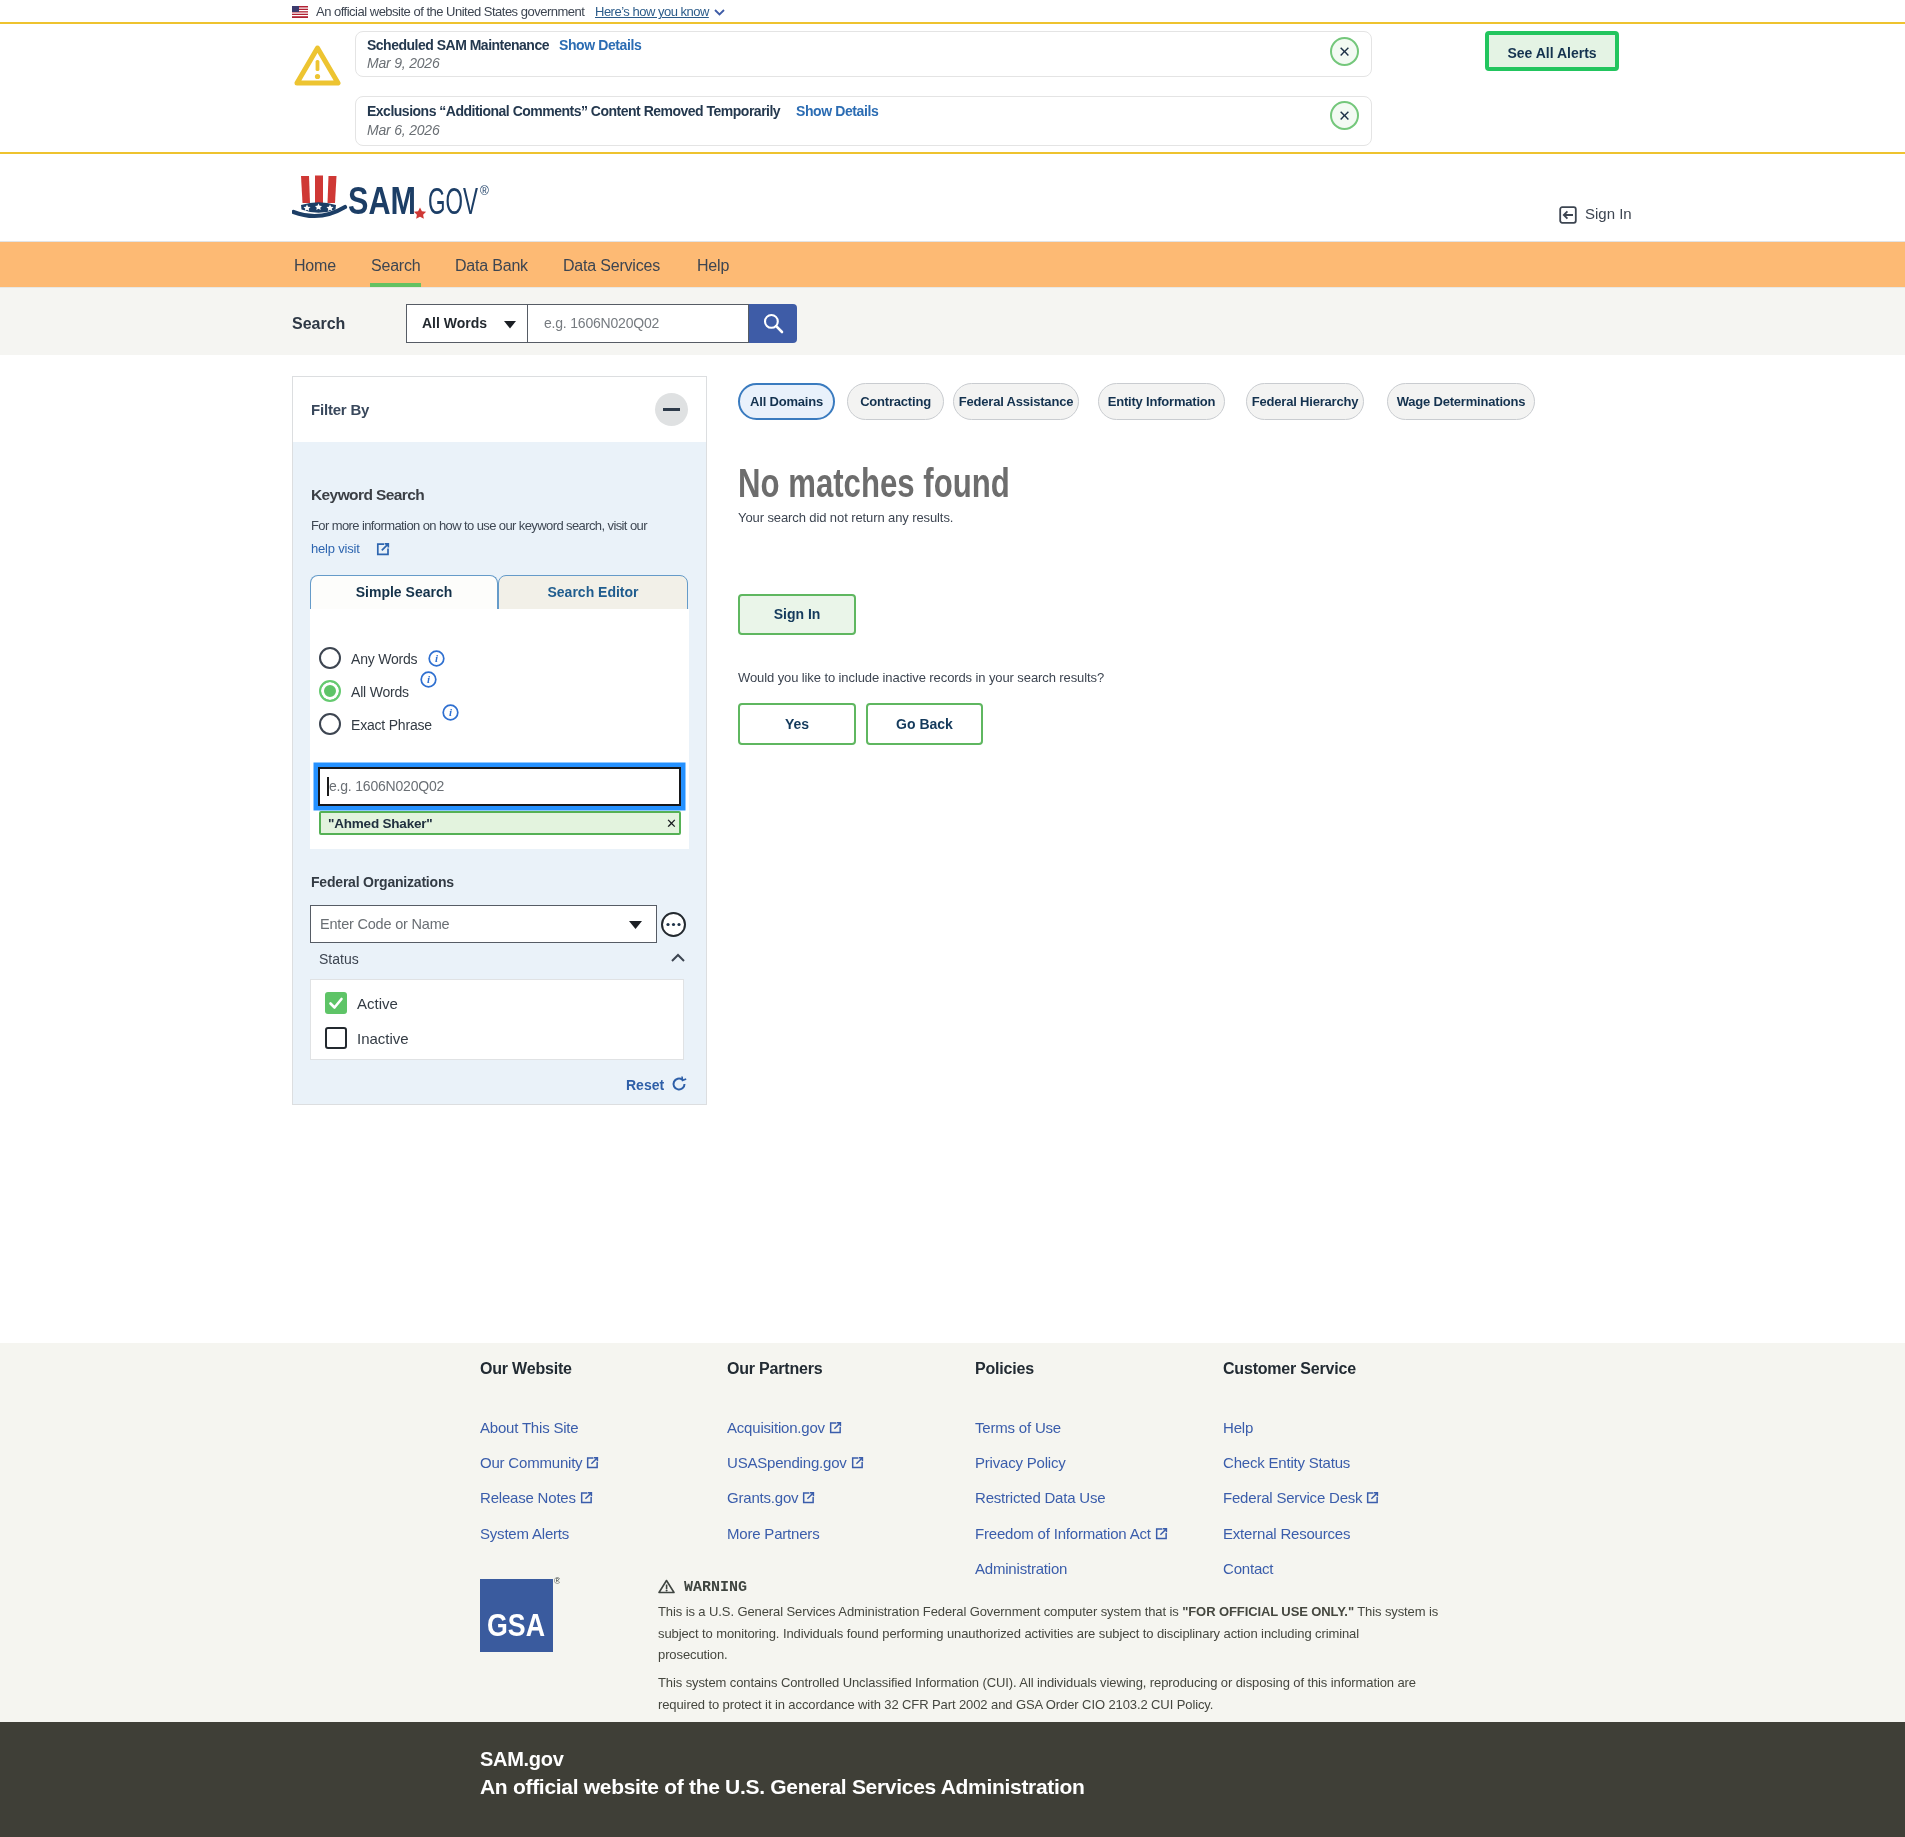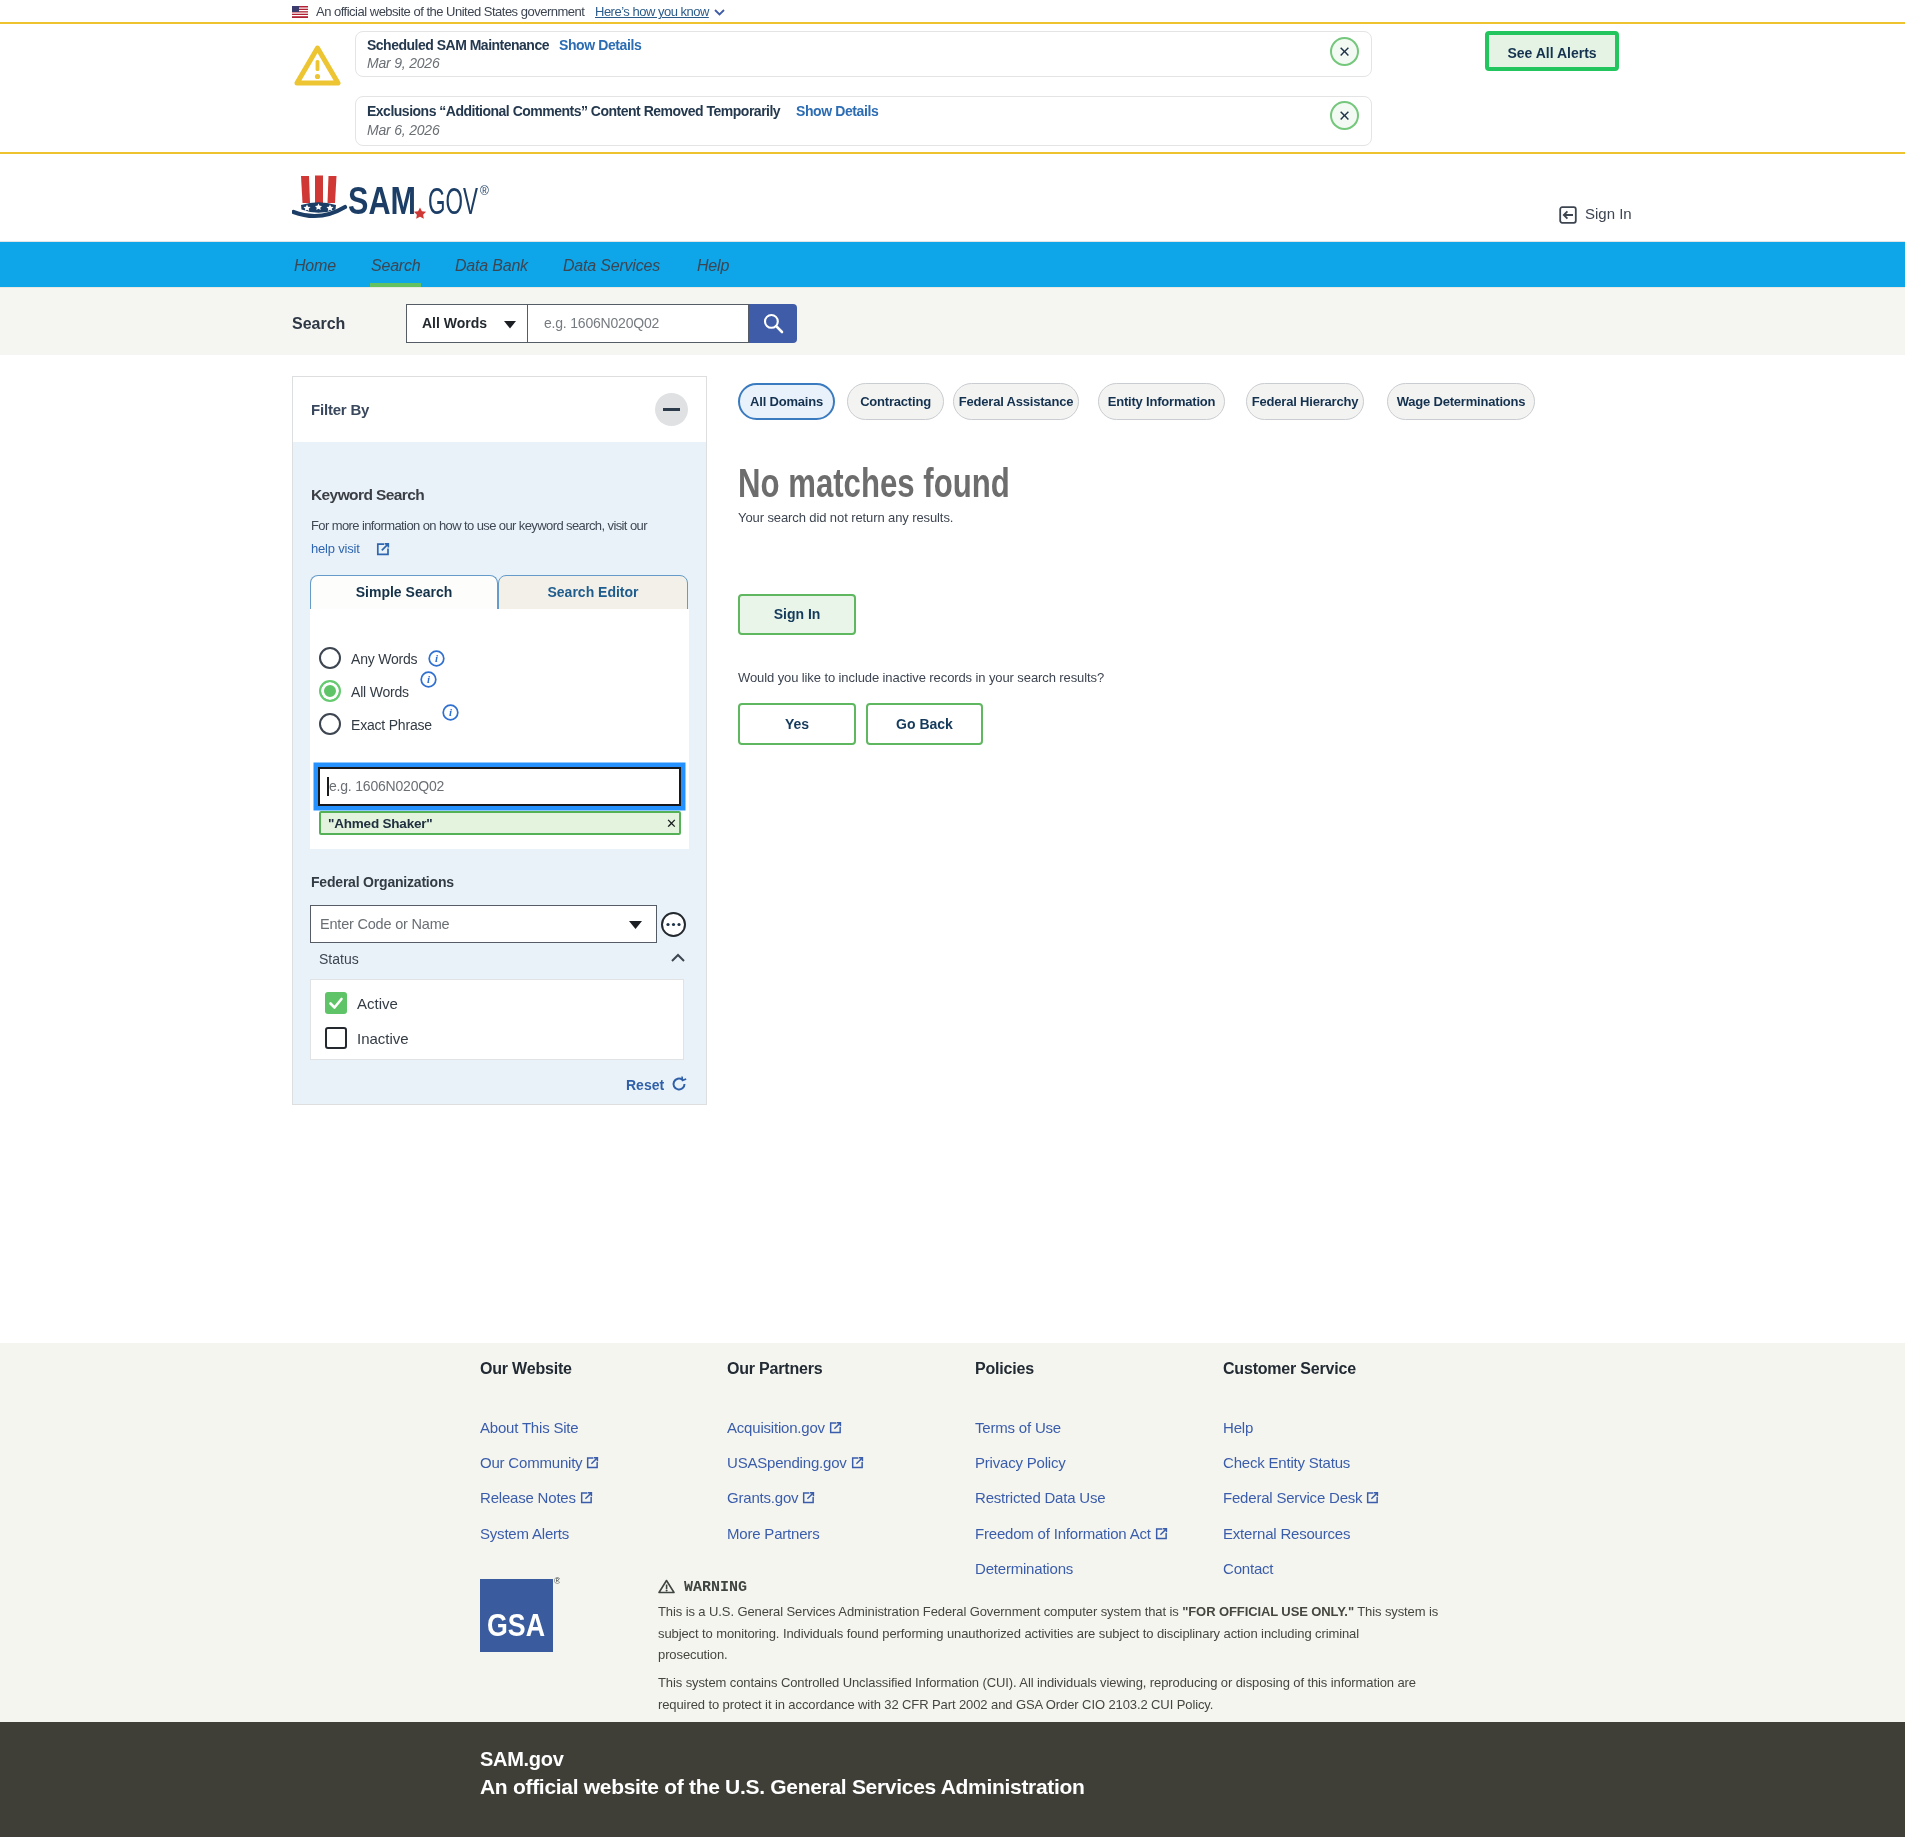--- a/index.html
+++ b/index.html
@@ -15,21 +15,21 @@
 .alerts{position:absolute;left:0;top:24px;width:1905px;height:130px;background:#fff;border-bottom:2px solid #eec32f;}
 .abox{position:absolute;left:355px;width:1017px;background:#fff;border:1px solid #e4e4e4;border-radius:8px;}
 .atitle{font-size:14px;font-weight:bold;color:#24384e;letter-spacing:-0.5px;}
 .sdet{font-size:14px;font-weight:bold;color:#2b6cb3;letter-spacing:-0.4px;}
 .adate{font-size:14px;font-style:italic;color:#6a6f74;letter-spacing:-0.2px;}
 .aclose{position:absolute;width:29px;height:29px;border-radius:50%;border:2px solid #74c77b;background:#f3faf3;color:#1e3248;font-size:15px;line-height:25px;text-align:center;}
 .seeall{position:absolute;left:1485px;top:7px;width:134px;height:40px;background:#e4f3e4;border:4px solid #22c55e;border-radius:4px;color:#14324f;font-size:14px;font-weight:bold;text-align:center;line-height:36px;}
 
 .hdr{position:absolute;left:0;top:154px;width:1905px;height:87px;background:#fff;}
 
-.nav{position:absolute;left:0;top:241px;width:1905px;height:46px;background:#0ea5e9;border-top:1px solid #e2e4e6;font-style:italic;}
+.nav{position:absolute;left:0;top:241px;width:1905px;height:46px;background:#fdba74;border-top:1px solid #e2e4e6;}
 .nav a{position:absolute;top:15px;font-size:16px;color:#3d4551;text-decoration:none;letter-spacing:-0.2px;}
 .nvu{position:absolute;left:370px;top:41px;width:51px;height:4px;background:#63c162;}
 
 .sband{position:absolute;left:0;top:287px;width:1905px;height:68px;background:#f5f5f2;border-top:1px solid #e8e8e5;}
 .sel{position:absolute;left:406px;top:16px;width:122px;height:39px;background:#fff;border:1px solid #565c65;}
 .sinput{position:absolute;left:528px;top:16px;width:221px;height:39px;background:#fff;border:1px solid #565c65;border-left:none;}
 .sbtn{position:absolute;left:749px;top:16px;width:48px;height:39px;background:#3e5ca7;border-radius:0 4px 4px 0;}
 .ph{color:#767b80;font-size:14px;letter-spacing:-0.2px;}
 
 .fpanel{position:absolute;left:292px;top:376px;width:415px;height:729px;background:#eaf2f9;border:1px solid #dcdee0;}
@@ -269,21 +269,21 @@
           <path d="M5.8 8.4 L12 2.2 M8.6 1.9 H12.3 V5.6" fill="none" stroke="#3a5dab" stroke-width="1.6"></path>
         </svg></a>
  <a style="left:727px;top:158px">More Partners</a>
  <a style="left:975px;top:52px">Terms of Use</a>
  <a style="left:975px;top:87px">Privacy Policy</a>
  <a style="left:975px;top:122px">Restricted Data Use</a>
  <a style="left:975px;top:158px">Freedom of Information Act<svg class="ext" width="13" height="13" viewBox="0 0 14 14">
           <path d="M8 2.2 H1.8 V12.4 H12 V6.4" fill="none" stroke="#3a5dab" stroke-width="1.6"></path>
           <path d="M5.8 8.4 L12 2.2 M8.6 1.9 H12.3 V5.6" fill="none" stroke="#3a5dab" stroke-width="1.6"></path>
         </svg></a>
- <a style="left:975px;top:193px">Determinations</a>
+ <a style="left:975px;top:193px">Administration</a>
  <a style="left:1223px;top:52px">Help</a>
  <a style="left:1223px;top:87px">Check Entity Status</a>
  <a style="left:1223px;top:122px">Federal Service Desk<svg class="ext" width="13" height="13" viewBox="0 0 14 14">
           <path d="M8 2.2 H1.8 V12.4 H12 V6.4" fill="none" stroke="#3a5dab" stroke-width="1.6"></path>
           <path d="M5.8 8.4 L12 2.2 M8.6 1.9 H12.3 V5.6" fill="none" stroke="#3a5dab" stroke-width="1.6"></path>
         </svg></a>
  <a style="left:1223px;top:158px">External Resources</a>
  <a style="left:1223px;top:193px">Contact</a>
  <svg class="abs" style="left:480px;top:233px" width="80" height="76" viewBox="0 0 80 76">
         <rect y="3" width="73" height="73" fill="#3a5b9e"></rect>

